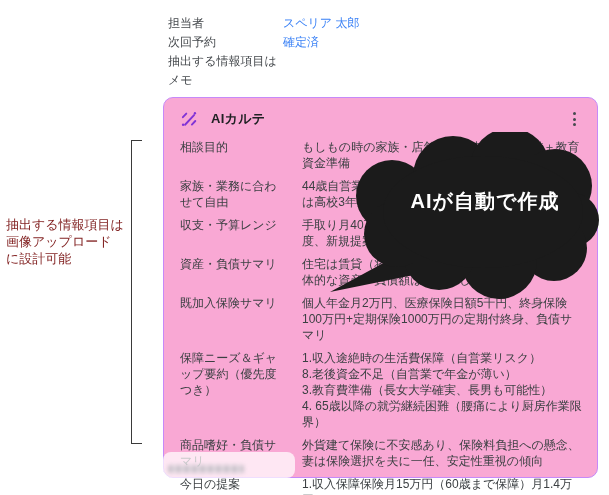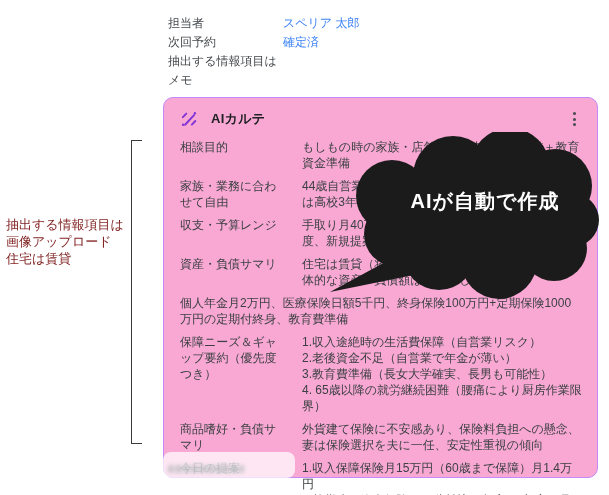--- a/index.html
+++ b/index.html
@@ -69,21 +69,21 @@
   </div>
   <div class="tf-row">
     <span class="tf-label">メモ</span>
     <span class="tf-value"></span>
   </div>
 </div>
 
 <div class="annotation">
   <span>抽出する情報項目は</span><br>
   <span>画像アップロード</span><br>
-  <span>住宅は賃貸</span>
+  <span>に設計可能</span>
 </div>
 <div class="bracket"></div>
 
 <div class="card">
   <div class="card-header">
     <svg class="wand" viewBox="0 0 20 20">
       <g stroke="#8033d6" stroke-width="2.1" stroke-linecap="round" fill="none">
         <line x1="3.2" y1="8.0" x2="7.0" y2="4.0"></line>
         <line x1="5.6" y1="16.4" x2="15.6" y2="5.6"></line>
         <line x1="13.2" y1="16.2" x2="17.0" y2="12.2"></line>
@@ -110,26 +110,27 @@
     </div>
     <div class="crow">
       <div class="crow-label">収支・予算レンジ</div>
       <div class="crow-value">手取り月40万円前後、既契約の保険料は月2万円程度、新規提案で月3万円以内を想定</div>
     </div>
     <div class="crow">
       <div class="crow-label">資産・負債サマリ</div>
       <div class="crow-value">住宅は賃貸（将来購入検討）、事業用借入あり、具体的な資産・負債額は言及なし</div>
     </div>
     <div class="crow">
-      <div class="crow-value">個人年金月2万円、医療保険日額5千円、終身保険100万円+定期保険1000万円の定期付終身、教育費準備</div>
+      <div class="crow-label">既加入保険サマリ</div>
+      <div class="crow-value">個人年金月2万円、医療保険日額5千円、終身保険100万円+定期保険1000万円の定期付終身、負債サマリ</div>
     </div>
     <div class="crow">
       <div class="crow-label">保障ニーズ＆ギャップ要約（優先度つき）</div>
       <div class="crow-value">1.収入途絶時の生活費保障（自営業リスク）
-2.老後資金不足（自営業で年金が薄い）
+8.老後資金不足（自営業で年金が薄い）
 3.教育費準備（長女大学確実、長男も可能性）
 4. 65歳以降の就労継続困難（腰痛により厨房作業限界）</div>
     </div>
     <div class="crow">
       <div class="crow-label">商品嗜好・負債サマリ</div>
       <div class="crow-value">外貨建て保険に不安感あり、保険料負担への懸念、妻は保険選択を夫に一任、安定性重視の傾向</div>
     </div>
     <div class="crow">
       <div class="crow-label">今日の提案</div>
       <div class="crow-value">1.収入保障保険月15万円（60歳まで保障）月1.4万円

